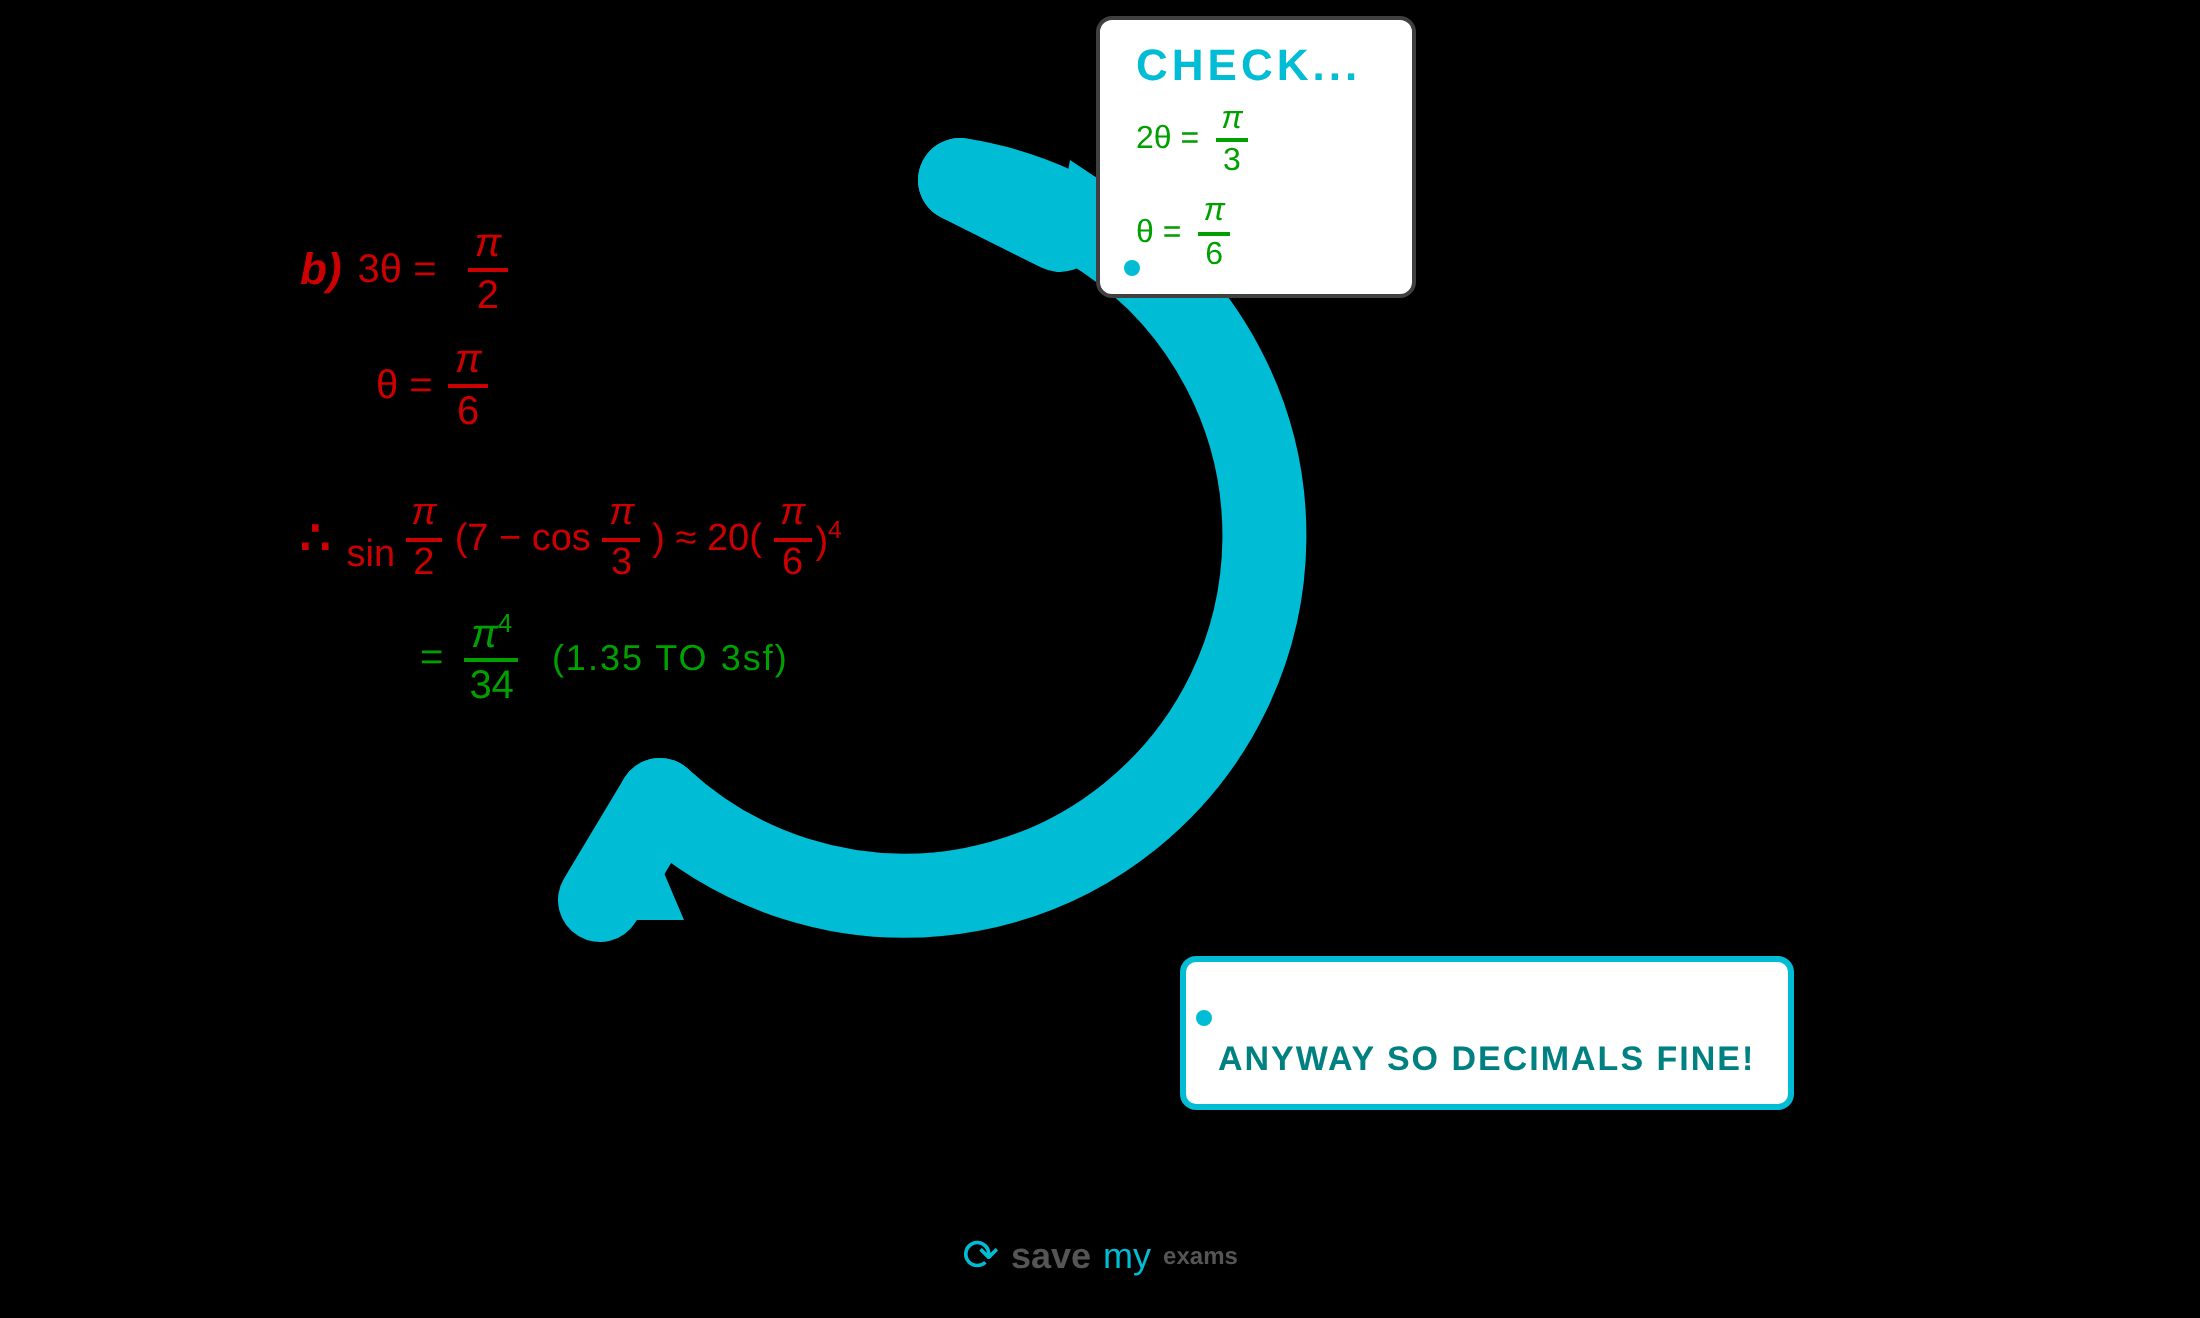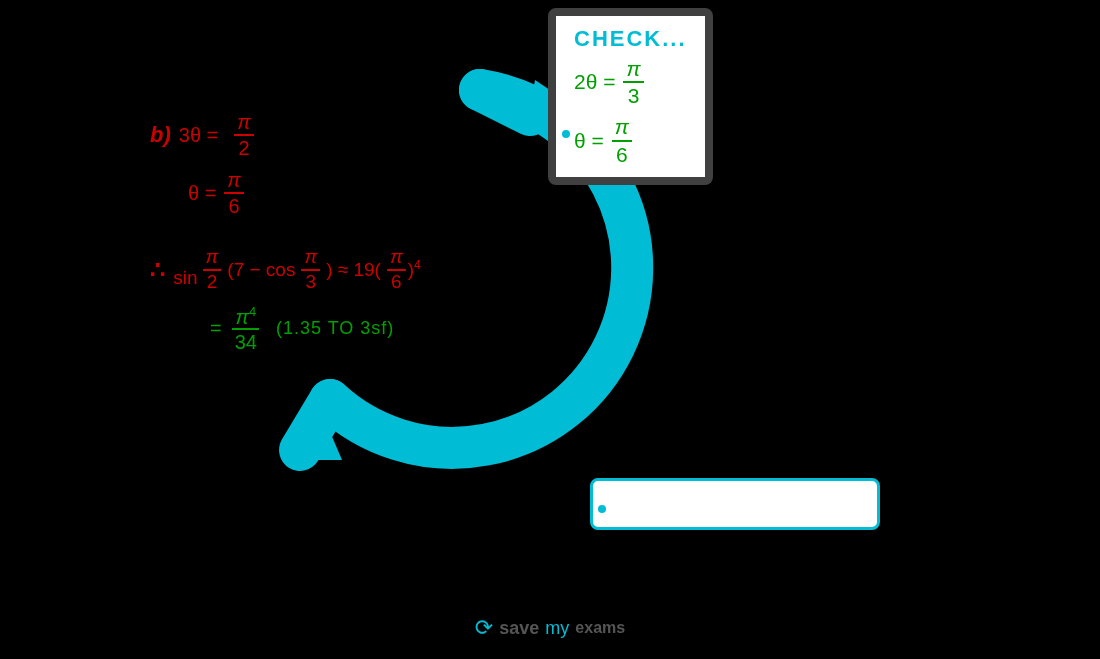--- a/index.html
+++ b/index.html
@@ -20,36 +20,36 @@
       width: 420px;
       height: 420px;
     }
 
     
     .check-box {
       position: absolute;
       left: 548px;
       top: 8px;
       background: white;
-      border: 8px solid #404040;
+      border: 2px solid #404040;
       border-radius: 8px;
       padding: 10px 18px;
       min-width: 160px;
     }
     .check-title {
       color: #00bcd4;
       font-size: 22px;
       font-weight: bold;
       font-family: 'Arial Black', Arial, sans-serif;
       letter-spacing: 2px;
       margin-bottom: 4px;
     }
     .check-content {
       color: #00a000;
-      font-size: 21px;
+      font-size: 16px;
       line-height: 1.6;
     }
 
     
     .bottom-box {
       position: absolute;
       left: 590px;
       top: 478px;
       background: white;
       border: 3px solid #00bcd4;
@@ -166,21 +166,21 @@
       font-weight: bold;
       text-align: center;
     }
     .logo-text-my {
       color: #00bcd4;
       font-size: 18px;
       font-weight: normal;
     }
     .logo-text-exams {
       color: #555;
-      font-size: 16px;
+      font-size: 12px;
       font-weight: bold;
     }
 
     .pi-sym {
       font-style: italic;
     }
   </style>
 </head>
 <body>
 
@@ -230,21 +230,21 @@
     <span style="margin-right:3px;margin-top:17px;">sin</span>
     <span class="frac">
       <span class="num"><span class="pi-sym">π</span></span>
       <span class="den">2</span>
     </span>
     <span style="margin: 0 4px;">(7 − cos</span>
     <span class="frac">
       <span class="num"><span class="pi-sym">π</span></span>
       <span class="den">3</span>
     </span>
-    <span style="margin: 0 4px;">) ≈ 19(</span>
+    <span style="margin: 0 4px;">) ≈ 20(</span>
     <span class="frac">
       <span class="num"><span class="pi-sym">π</span></span>
       <span class="den">6</span>
     </span>
     <span>)<sup>4</sup></span>
   </div>
 
   <div class="result-line">
     <span style="margin-right:8px;">=</span>
     <span class="frac">
@@ -273,20 +273,21 @@
       </span>
     </div>
   </div>
 </div>
 
 <div class="dot" style="left:562px; top:130px;"></div>
 
 <div class="bottom-box">
   <div class="bottom-text">
     <br>
+    <span>ANYWAY  SO  DECIMALS  FINE!</span>
   </div>
 </div>
 
 <div class="dot" style="left:598px; top:505px;"></div>
 
 <div class="logo-area">
   <span class="logo-icon">⟳</span>
   <span class="logo-text-save">save</span>
   <span class="logo-text-my">my</span>
   <span class="logo-text-exams">exams</span>

